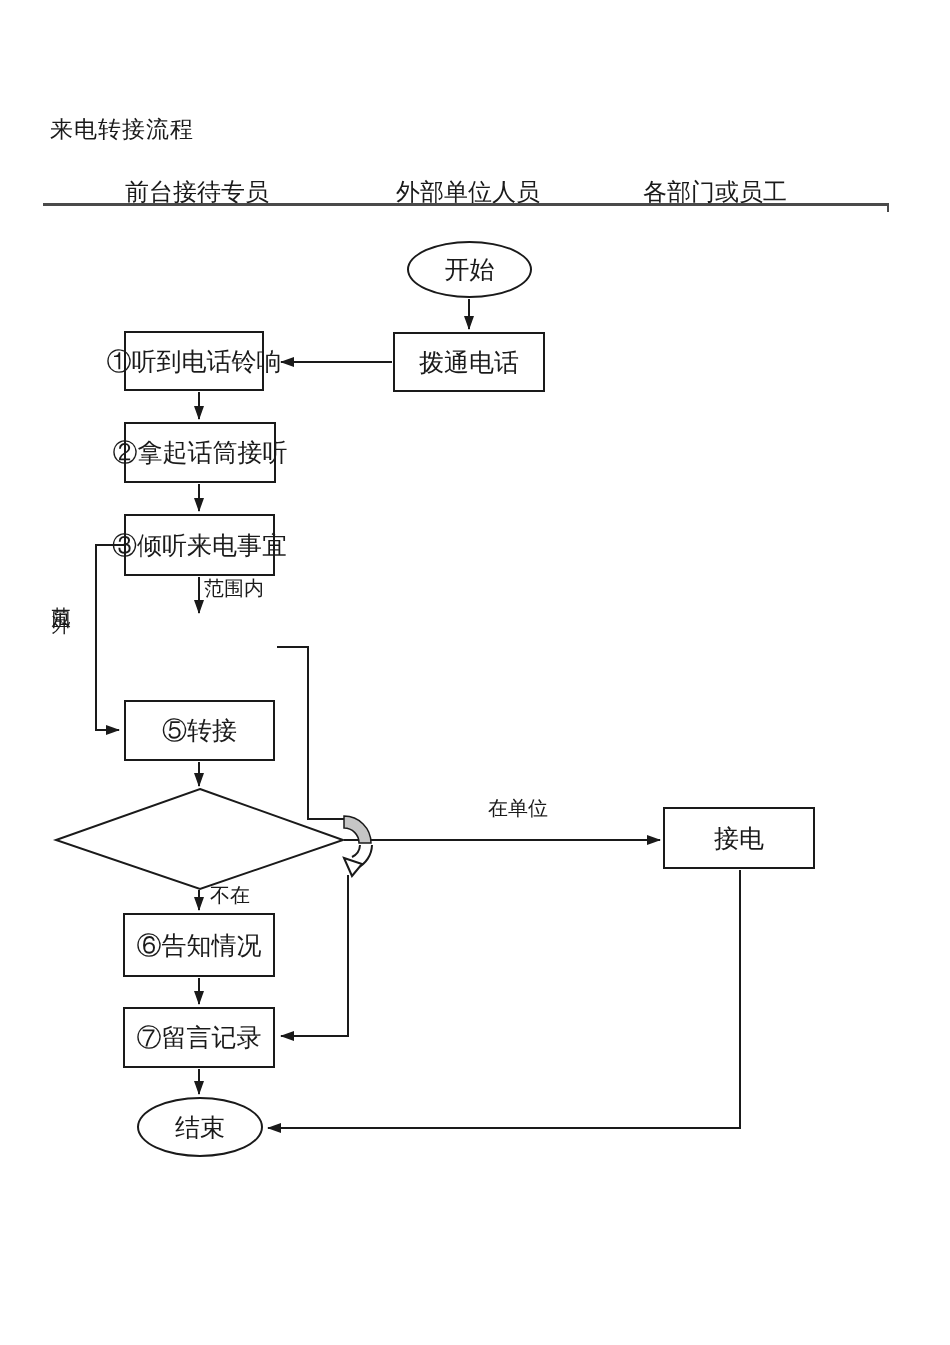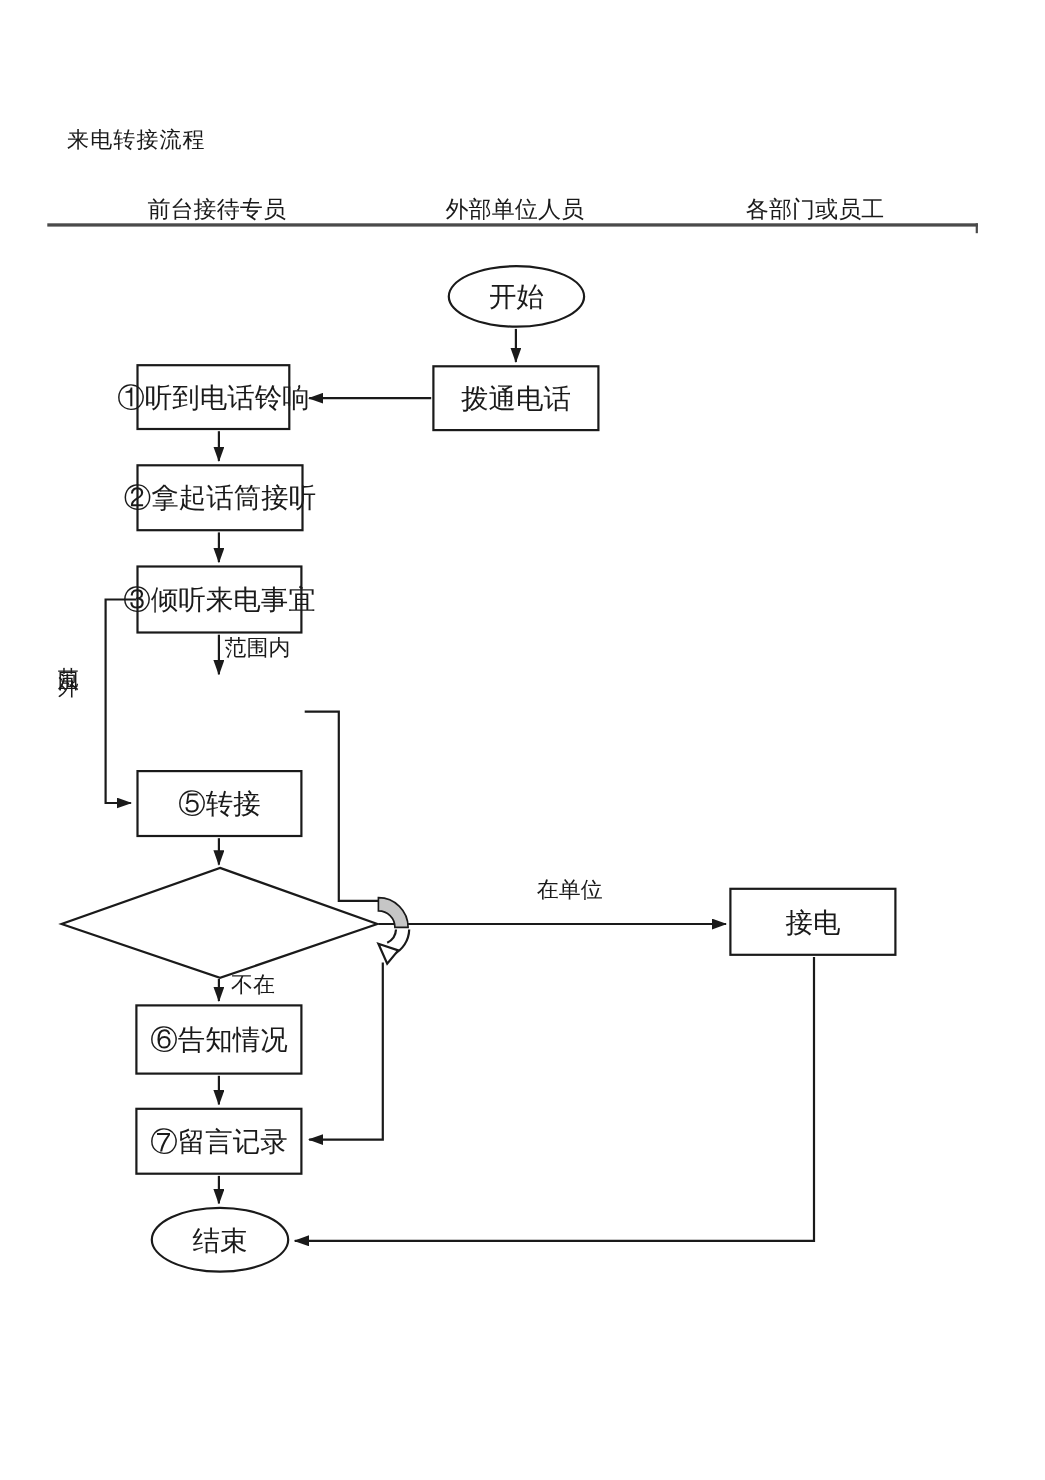--- a/index.html
+++ b/index.html
@@ -1,22 +1,22 @@
 <!DOCTYPE html>
 <html><head>
 <meta charset="utf-8">
 <style>
   html,body{margin:0;padding:0;background:#fff;}
   .page{
     position:relative;width:950px;height:1345px;background:#ffffff;
     font-family:"Liberation Serif","DejaVu Serif",serif;color:#1a1a1a;overflow:hidden;
   }
   .abs{position:absolute;}
-  .doc-title{font-size:20px;letter-spacing:1px;margin-left:11px;}
-  .lane-header{font-size:21px;transform:translateX(-50%);white-space:nowrap;}
+  .doc-title{font-size:23px;letter-spacing:1px;}
+  .lane-header{font-size:24px;transform:translateX(-50%);white-space:nowrap;}
   .lane-rule{background:#4a4a4a;}
   .node{
     position:absolute;display:flex;align-items:center;justify-content:center;
     font-size:25px;background:#fff;border:2px solid #1a1a1a;box-sizing:border-box;
     white-space:nowrap;
   }
   .ellipse{border-radius:50%;}
   .edge-label{position:absolute;font-size:20px;white-space:nowrap;background:transparent;}
   .edge-label-v{writing-mode:vertical-rl;text-orientation:upright;letter-spacing:5px;}
   .diamond-label{
@@ -27,21 +27,21 @@
 </style>
 </head>
 <body>
 
 <div class="page">
 
   <div class="abs doc-title" style="left:50px;top:114px;">来电转接流程</div>
 
   <div class="abs lane-header" style="left:197px;top:176px;">前台接待专员</div>
   <div class="abs lane-header" style="left:468px;top:176px;">外部单位人员</div>
-  <div class="abs lane-header" style="left:741px;top:176px;">各部门或员工</div>
+  <div class="abs lane-header" style="left:715px;top:176px;">各部门或员工</div>
   <div class="abs lane-rule" style="left:43px;top:203px;width:846px;height:3px;"></div>
   <div class="abs lane-rule" style="left:887px;top:203px;width:2px;height:9px;"></div>
 
   <svg width="950" height="1345" viewBox="0 0 950 1345">
     <defs>
       <marker id="arw" viewBox="0 0 14 10" refX="13" refY="5" markerWidth="14" markerHeight="10" markerUnits="userSpaceOnUse" orient="auto">
         <path d="M0,0 L14,5 L0,10 Z" fill="#1a1a1a"></path>
       </marker>
     </defs>
     <g stroke="#1a1a1a" stroke-width="2" fill="none">

